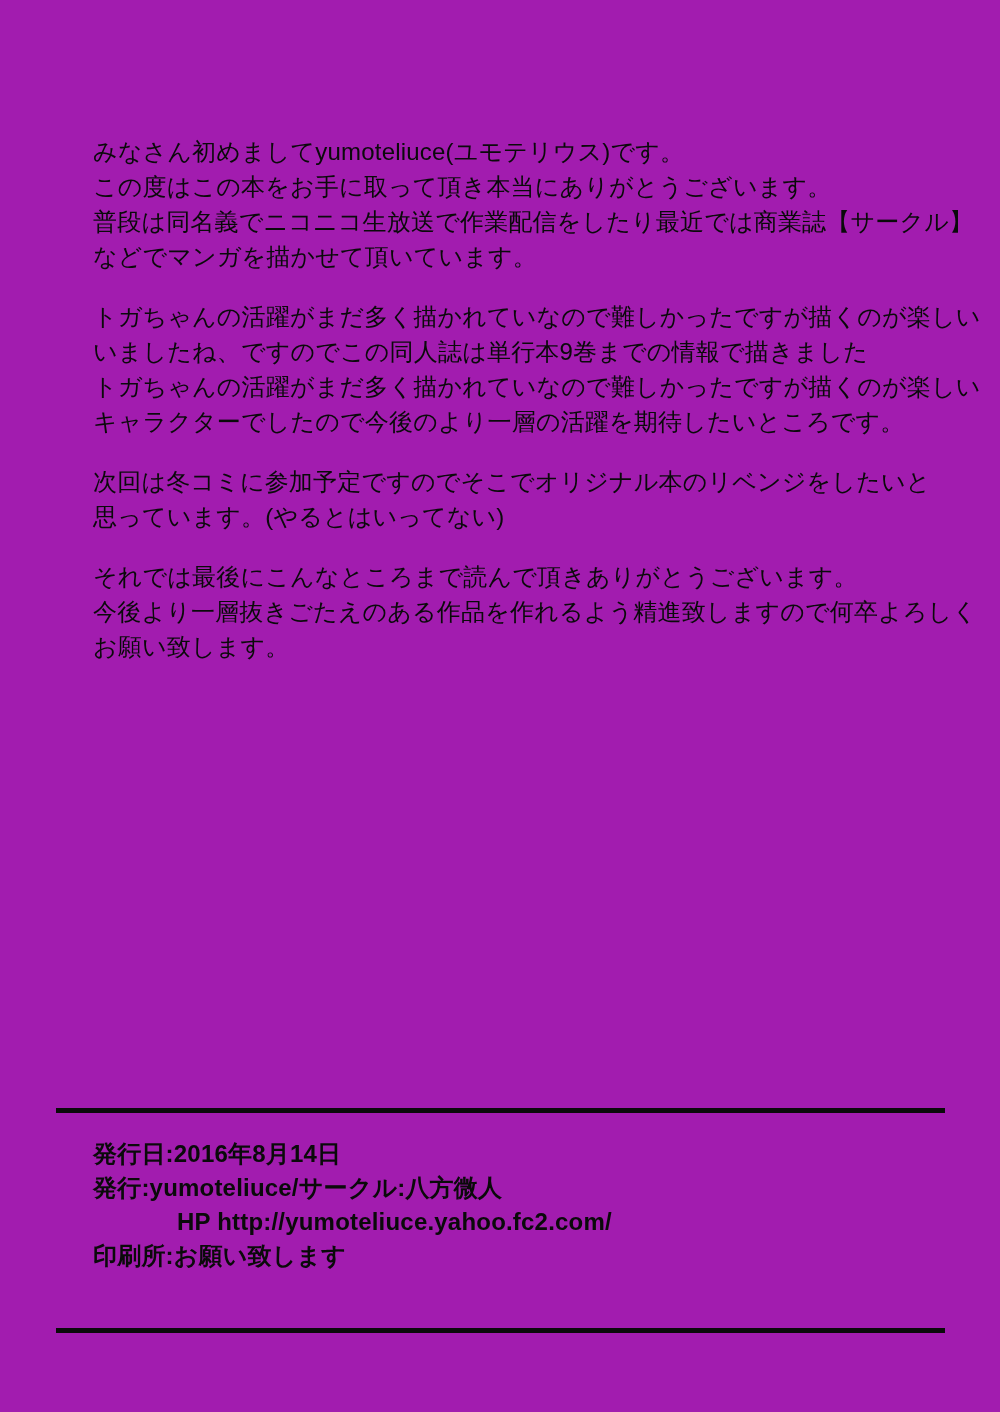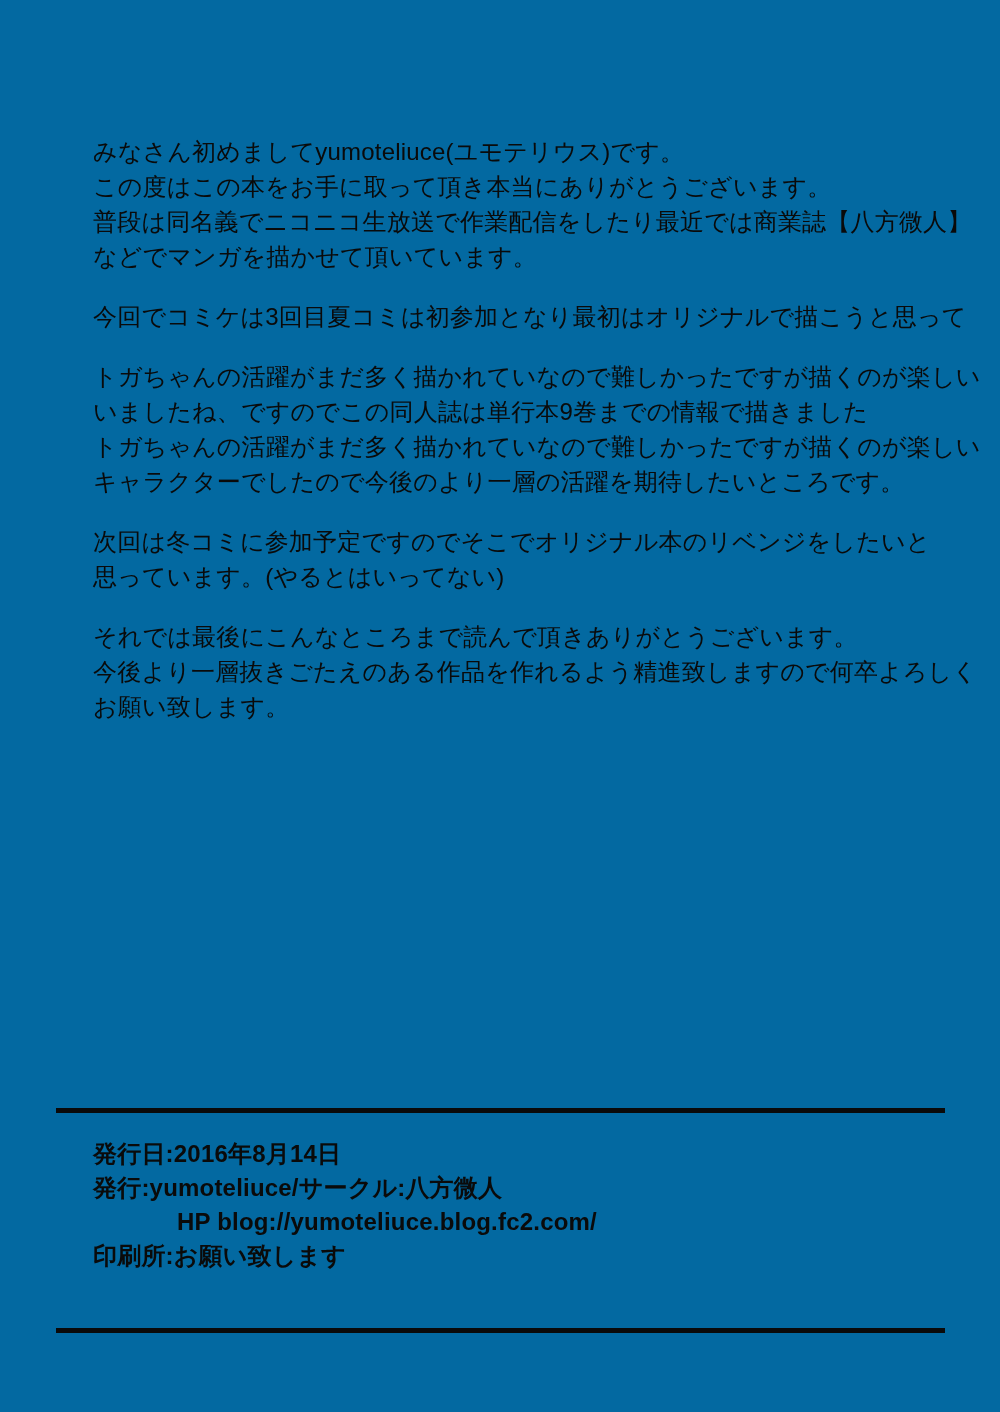--- a/index.html
+++ b/index.html
@@ -4,21 +4,21 @@
 <style>
   html, body {
     margin: 0;
     padding: 0;
     background: #ffffff;
   }
   .page {
     position: relative;
     width: 1000px;
     height: 1412px;
-    background: #0369a1;
+    background: #a21caf;
     overflow: hidden;
     font-family: "Liberation Sans", "DejaVu Sans", sans-serif;
     color: #0a0a0a;
   }
   .afterword {
     position: absolute;
     left: 93px;
     top: 134px;
     width: 860px;
     font-size: 24px;
@@ -62,26 +62,25 @@
 </head>
 <body>
 
 <div class="page">
 
   <div class="afterword">
 
     <div class="para">
       <div class="line">みなさん初めましてyumoteliuce(ユモテリウス)です。</div>
       <div class="line">この度はこの本をお手に取って頂き本当にありがとうございます。</div>
-      <div class="line">普段は同名義でニコニコ生放送で作業配信をしたり最近では商業誌【八方微人】</div>
+      <div class="line">普段は同名義でニコニコ生放送で作業配信をしたり最近では商業誌【サークル】</div>
       <div class="line">などでマンガを描かせて頂いています。</div>
     </div>
 
     <div class="para">
-      <div class="line">今回でコミケは3回目夏コミは初参加となり最初はオリジナルで描こうと思って</div>
     </div>
 
     <div class="para">
       <div class="line">トガちゃんの活躍がまだ多く描かれていなので難しかったですが描くのが楽しい</div>
       <div class="line">いましたね、ですのでこの同人誌は単行本9巻までの情報で描きました</div>
       <div class="line">トガちゃんの活躍がまだ多く描かれていなので難しかったですが描くのが楽しい</div>
       <div class="line">キャラクターでしたので今後のより一層の活躍を期待したいところです。</div>
     </div>
 
     <div class="para">
@@ -95,19 +94,19 @@
       <div class="line">お願い致します。</div>
     </div>
 
   </div>
 
   <div class="rule rule-top"></div>
 
   <div class="colophon">
     <div class="line">発行日:2016年8月14日</div>
     <div class="line">発行:yumoteliuce/サークル:八方微人</div>
-    <div class="line indented">HP blog://yumoteliuce.blog.fc2.com/</div>
+    <div class="line indented">HP http://yumoteliuce.yahoo.fc2.com/</div>
     <div class="line">印刷所:お願い致します</div>
   </div>
 
   <div class="rule rule-bottom"></div>
 
 </div>
 
 </body></html>

